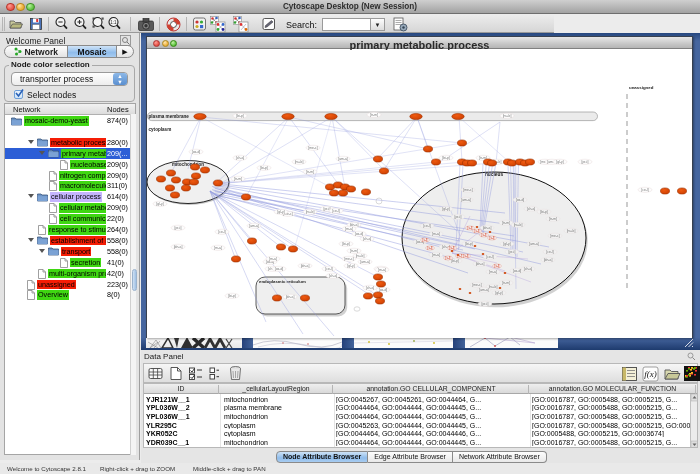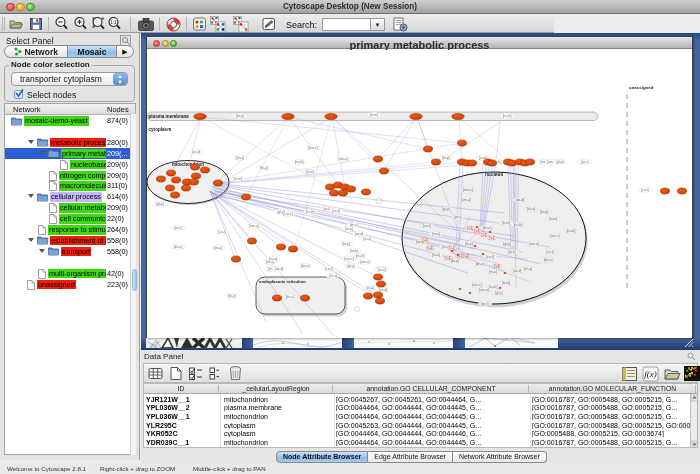--- a/index.html
+++ b/index.html
@@ -176,40 +176,40 @@
       <line x1="3.5" y1="6.5" x2="9.5" y2="6.5" stroke="#888" stroke-width="0.7"></line>
       <line x1="3.5" y1="8.5" x2="9.5" y2="8.5" stroke="#888" stroke-width="0.7"></line>
       <circle cx="11.5" cy="11.5" r="3.5" fill="#9ab" stroke="#345" stroke-width="0.8"></circle>
       <circle cx="11.5" cy="11.5" r="1.2" fill="#345"></circle>
     </svg>
     <span id="searchlbl">Search:</span>
     <div id="searchbox"></div>
     <div id="searcharr">▼</div>
   </div>
 <div id="cpanel" class="abs">
-    <div id="cptitle" class="abs">Select Panel</div>
+    <div id="cptitle" class="abs">Welcome Panel</div>
     <svg id="cpico" class="abs" width="11" height="11">
       <rect x="0.5" y="0.5" width="10" height="10" fill="none" stroke="#888" stroke-width="0.8"></rect>
       <circle cx="5" cy="5" r="2.5" fill="none" stroke="#777" stroke-width="0.9"></circle>
       <line x1="7" y1="7" x2="9.5" y2="9.5" stroke="#777" stroke-width="1"></line>
     </svg>
     <div id="tabs" class="abs">
       <div id="tabnet"><svg width="8" height="9" style="vertical-align:-1px">
           <circle cx="2" cy="2" r="1.5" fill="#2a2"></circle>
           <circle cx="6" cy="4.5" r="1.5" fill="#2a2"></circle>
           <circle cx="2.5" cy="7" r="1.5" fill="#2a2"></circle>
           <line x1="2" y1="2" x2="6" y2="4.5" stroke="#494" stroke-width="0.6"></line>
           <line x1="2.5" y1="7" x2="6" y2="4.5" stroke="#494" stroke-width="0.6"></line>
         </svg> Network</div>
       <div id="tabmos">Mosaic</div>
       <div id="tabarr">▶</div>
     </div>
     <div id="groupbox" class="abs"></div>
     <div id="grouplbl" class="abs">Node color selection</div>
-    <div id="combo" class="abs">transporter cytoplasm</div>
+    <div id="combo" class="abs">transporter process</div>
     <div id="combobtn" class="abs">▲<br>▼</div>
     <div id="checkbox" class="abs">
       <svg width="11" height="11" style="position:absolute;left:-1px;top:-3px">
         <path d="M2 5 L4.5 8 L9 1.5" fill="none" stroke="#2a62b8" stroke-width="1.6"></path>
       </svg>
     </div>
     <div id="checklbl" class="abs">Select nodes</div>
     <div id="treebox" class="abs">
       <div id="treehdr">
         <span style="position:absolute;left:8px;top:1px">Network</span>
@@ -310,35 +310,51 @@
       </div>
       <div class="trow" style="top:142.30000000000004px">
         <div class="tarr" style="left:34px"></div>
         <svg style="position:absolute;left:43px;top:1px" width="11" height="9">
           <path d="M0.5 2.5 L0.5 1 L4 1 L5 2 L10.5 2 L10.5 8 L0.5 8 Z" fill="#6b92c4" stroke="#38567e" stroke-width="0.8"></path>
           <rect x="0.5" y="3.2" width="10" height="4.8" fill="#7ba2d4" stroke="none"></rect>
         </svg>
         <div class="tlabel" style="left:56px;background:#f51d05;max-width:45px;overflow:hidden">transport</div>
         <div class="tnum" style="color:#000">558(0)</div>
       </div>
+      <div class="trow" style="top:153.20000000000005px">
+        <svg style="position:absolute;left:55px;top:0.5px" width="8" height="10">
+          <path d="M0.5 0.5 L5 0.5 L7.5 3 L7.5 9.5 L0.5 9.5 Z" fill="#fff" stroke="#888" stroke-width="0.8"></path>
+          <path d="M5 0.5 L5 3 L7.5 3" fill="none" stroke="#888" stroke-width="0.8"></path>
+        </svg>
+        <div class="tlabel" style="left:65px;background:#3fd712;max-width:36px;overflow:hidden">secretion</div>
+        <div class="tnum" style="color:#000">41(0)</div>
+      </div>
       <div class="trow" style="top:164.10000000000005px">
         <svg style="position:absolute;left:33px;top:0.5px" width="8" height="10">
           <path d="M0.5 0.5 L5 0.5 L7.5 3 L7.5 9.5 L0.5 9.5 Z" fill="#fff" stroke="#888" stroke-width="0.8"></path>
           <path d="M5 0.5 L5 3 L7.5 3" fill="none" stroke="#888" stroke-width="0.8"></path>
         </svg>
         <div class="tlabel" style="left:43px;background:#3fd712;max-width:58px;overflow:hidden">multi-organism pro</div>
         <div class="tnum" style="color:#000">42(0)</div>
       </div>
       <div class="trow" style="top:175.00000000000006px">
         <svg style="position:absolute;left:22px;top:0.5px" width="8" height="10">
           <path d="M0.5 0.5 L5 0.5 L7.5 3 L7.5 9.5 L0.5 9.5 Z" fill="#fff" stroke="#888" stroke-width="0.8"></path>
           <path d="M5 0.5 L5 3 L7.5 3" fill="none" stroke="#888" stroke-width="0.8"></path>
         </svg>
         <div class="tlabel" style="left:32px;background:#f51d05;max-width:69px;overflow:hidden">unassigned</div>
         <div class="tnum" style="color:#000">223(0)</div>
+      </div>
+      <div class="trow" style="top:185.90000000000006px">
+        <svg style="position:absolute;left:22px;top:0.5px" width="8" height="10">
+          <path d="M0.5 0.5 L5 0.5 L7.5 3 L7.5 9.5 L0.5 9.5 Z" fill="#fff" stroke="#888" stroke-width="0.8"></path>
+          <path d="M5 0.5 L5 3 L7.5 3" fill="none" stroke="#888" stroke-width="0.8"></path>
+        </svg>
+        <div class="tlabel" style="left:32px;background:#3fd712;max-width:69px;overflow:hidden">Overview</div>
+        <div class="tnum" style="color:#000">8(0)</div>
       </div>
     </div>
     <div id="cpsb" class="abs">
       <div id="cpsbthumb" class="abs"></div>
     </div>
   </div>
 <div id="desktop2" class="abs"></div>
 <div class="frag" style="left:146px;top:333px;width:96px;height:15px;background:linear-gradient(#ffffff,#e8e8e8);border-top:1px solid #999;overflow:hidden"><svg width="96" height="15">
       <path d="M4 14 L10 6 L15 14 M8 14 L14 7 M2 8 L12 14 M12 8 L4 14" fill="none" stroke="#777" stroke-width="0.5"></path>
       <path d="M16 14 L22 4 L27 14 Z" fill="none" stroke="#333" stroke-width="1.5"></path>

